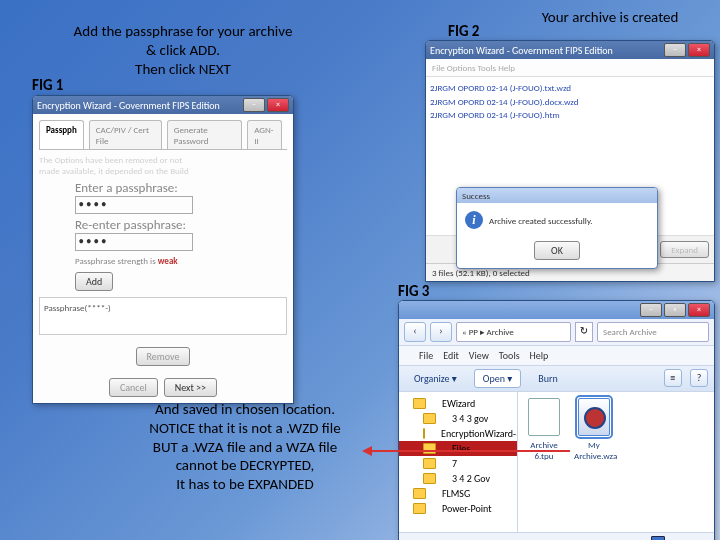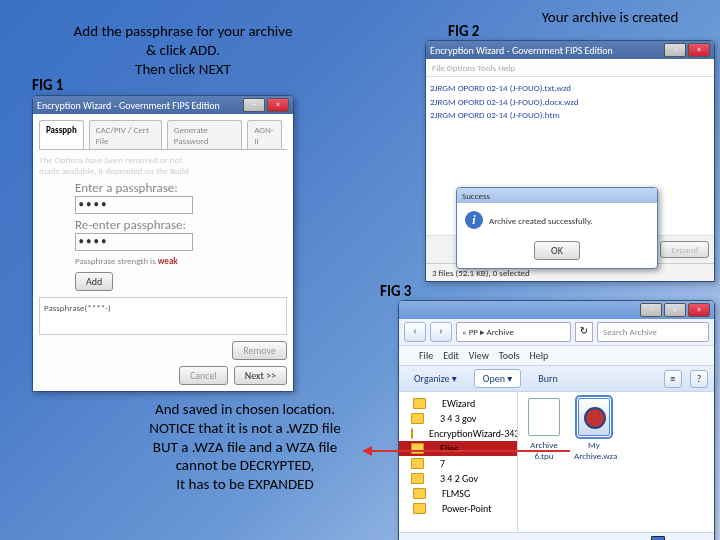--- a/index.html
+++ b/index.html
@@ -20,45 +20,45 @@
   .body{background:#fdfdfd;padding:6px}
   .tabs{display:flex;border-bottom:1px solid #bbb;font-size:9px}
   .tab{padding:3px 6px;border:1px solid #bbb;border-bottom:none;background:#f4f4f4;margin-right:5px;border-radius:3px 3px 0 0;color:#888}
   .tab.active{background:#fff;color:#000;font-weight:bold}
   .faint{color:#d0d0d0;font-size:9px;margin:4px 0}
   .lbl{font-size:13px;color:#888;margin:3px 0 1px}
   .pw{border:1px solid #aaa;width:110px;height:14px;padding:1px 3px;font-size:9px;letter-spacing:3px;font-weight:bold}
   .weak{color:#b33;font-weight:bold}
   .btn{border:1px solid #888;background:linear-gradient(#fafafa,#ddd);border-radius:3px;padding:2px 10px;font-size:10px;display:inline-block;cursor:pointer}
   .panel{background:#fff;border:1px solid #ccc;min-height:28px;padding:4px;font-size:9px;color:#555;margin-top:6px}
-  .btnrow{display:flex;justify-content:flex-end;gap:6px;margin-top:6px}
+  .btnrow{display:flex;justify-content:center;gap:6px;margin-top:12px}
   .filelist{background:#fff;border:1px solid #ccc;padding:4px;min-height:60px}
   .filelist .line{color:#2a4bb3;font-size:9px;line-height:1.5;white-space:nowrap;overflow:hidden}
   .status{background:#f4f4f4;border-top:1px solid #ccc;padding:3px 6px;font-size:9px;color:#333;display:flex;justify-content:space-between}
   .seal{position:absolute;width:120px;height:120px;border:8px solid #c7d4e6;border-radius:50%;opacity:0.25;right:70px;top:70px;background:radial-gradient(circle,#d2dcea 40%,#b3c3da 70%)}
   .dialog{position:absolute;left:30px;top:110px;width:200px;background:#fff;border:1px solid #5a7eb5;border-radius:4px;box-shadow:2px 2px 6px rgba(0,0,0,0.4)}
   .dialog .dtitle{background:linear-gradient(#c2d6f4,#a4c0e8);font-size:9px;padding:2px 5px;border-radius:3px 3px 0 0}
   .dialog .dbody{display:flex;align-items:center;gap:6px;padding:8px;font-size:9px}
   .info-ico{width:18px;height:18px;border-radius:50%;background:#3b73c9;color:#fff;text-align:center;line-height:18px;font-weight:bold;font-size:12px;font-family:Georgia,serif;font-style:italic}
   .dialog .dbtn{display:flex;justify-content:center;padding:4px 0 8px}
   
   .exp{position:absolute;background:#fff;border:1px solid #2a4f82;border-radius:5px 5px 0 0;box-shadow:2px 2px 6px rgba(0,0,0,0.3);font-size:10px}
   .exp .titlebar{background:linear-gradient(#8cb0e4,#6c97d6)}
   .navrow{display:flex;align-items:center;background:#eef3fb;padding:3px 5px;border-bottom:1px solid #cad5e8;gap:4px}
   .navbtn{width:20px;height:18px;border:1px solid #9bb6dd;border-radius:3px;background:linear-gradient(#fff,#dde8f7);text-align:center;line-height:16px;font-size:10px;color:#334}
   .crumb{flex:1;border:1px solid #aac;background:#fff;border-radius:2px;height:18px;line-height:18px;padding:0 5px;font-size:9px;color:#333}
   .srch{width:100px;border:1px solid #aac;background:#fff;border-radius:2px;height:18px;line-height:18px;padding:0 5px;font-size:9px;color:#888}
   .menurow{display:flex;gap:10px;padding:3px 20px;background:#f4f7fc;border-bottom:1px solid #cad5e8;font-size:10px;color:#333}
-  .toolrow{display:flex;align-items:flex-end;gap:8px;padding:3px 6px;background:linear-gradient(#eaf1fb,#d7e4f6);border-bottom:1px solid #cad5e8;font-size:10px}
+  .toolrow{display:flex;align-items:flex-start;gap:8px;padding:3px 6px;background:linear-gradient(#eaf1fb,#d7e4f6);border-bottom:1px solid #cad5e8;font-size:10px}
   .tbtn{padding:2px 8px;border:1px solid transparent;border-radius:3px;color:#1a3d7a}
   .expbody{display:flex;height:140px}
   .tree{width:118px;border-right:1px solid #cad5e8;padding:4px 0;overflow:hidden}
   .tree .it{display:flex;align-items:center;gap:16px;padding:1px 4px 1px 14px;font-size:10px;white-space:nowrap}
   .tree .it.sel{background:#b91c1c}
-  .tree .it.ind{padding-left:12px}
+  .tree .it.ind{padding-left:24px}
   .fld{width:11px;height:9px;background:#ffcf4b;border:1px solid #c99a12;border-radius:1px}
   .content{flex:1;padding:6px;display:flex;gap:10px;align-items:flex-start}
   .fileico{width:40px;text-align:center}
   .fileico .ico{width:30px;height:36px;margin:0 auto 3px;background:#fff;border:1px solid #8aa;border-radius:2px;position:relative}
   .fileico.selected .ico{outline:2px solid #4d86d6;outline-offset:1px;background:#eaf1fb}
   .fileico .lbltxt{font-size:9px;color:#1a3d7a}
   .statusbar{display:flex;align-items:center;background:#eef3fb;border-top:1px solid #cad5e8;padding:3px 6px;font-size:9px;gap:6px}
   .arrow-line{position:absolute;height:2px;background:#d93030}
   .arrow-head{position:absolute;width:0;height:0;border-top:5px solid transparent;border-bottom:5px solid transparent;border-right:10px solid #d93030}
   .comp{width:12px;height:10px;background:#3b73c9;border:1px solid #224;border-radius:1px}
@@ -143,21 +143,21 @@
       <span class="btn" style="font-size:9px">Decrypt</span>
       <span class="btn" style="font-size:9px;color:#bbb">Expand</span>
     </div>
     <div class="status">
       <span>3 files (52.1 KB), 0 selected</span>
         <span></span>
     </div>
   </div>
 </div>
 
-<div class="figlbl" style="left:380px;top:282px">FIG 3</div>
+<div class="figlbl" style="left:398px;top:282px">FIG 3</div>
 
 <div class="exp" style="left:398px;top:300px;width:315px">
   <div class="titlebar">
     <span class="t"></span>
     <div class="wbtns">
       <div class="wbtn">–</div>
       <div class="wbtn">▫</div>
       <div class="wbtn red">×</div>
     </div>
   </div>

